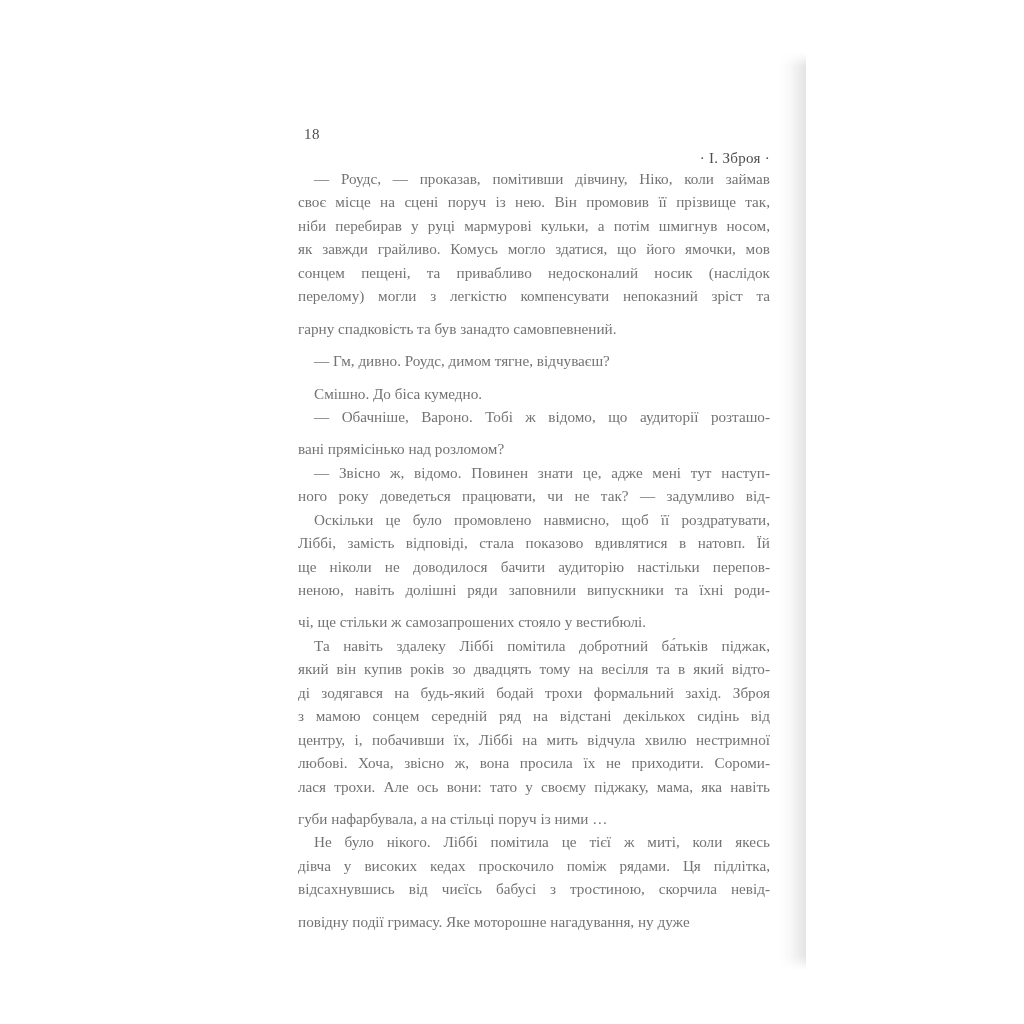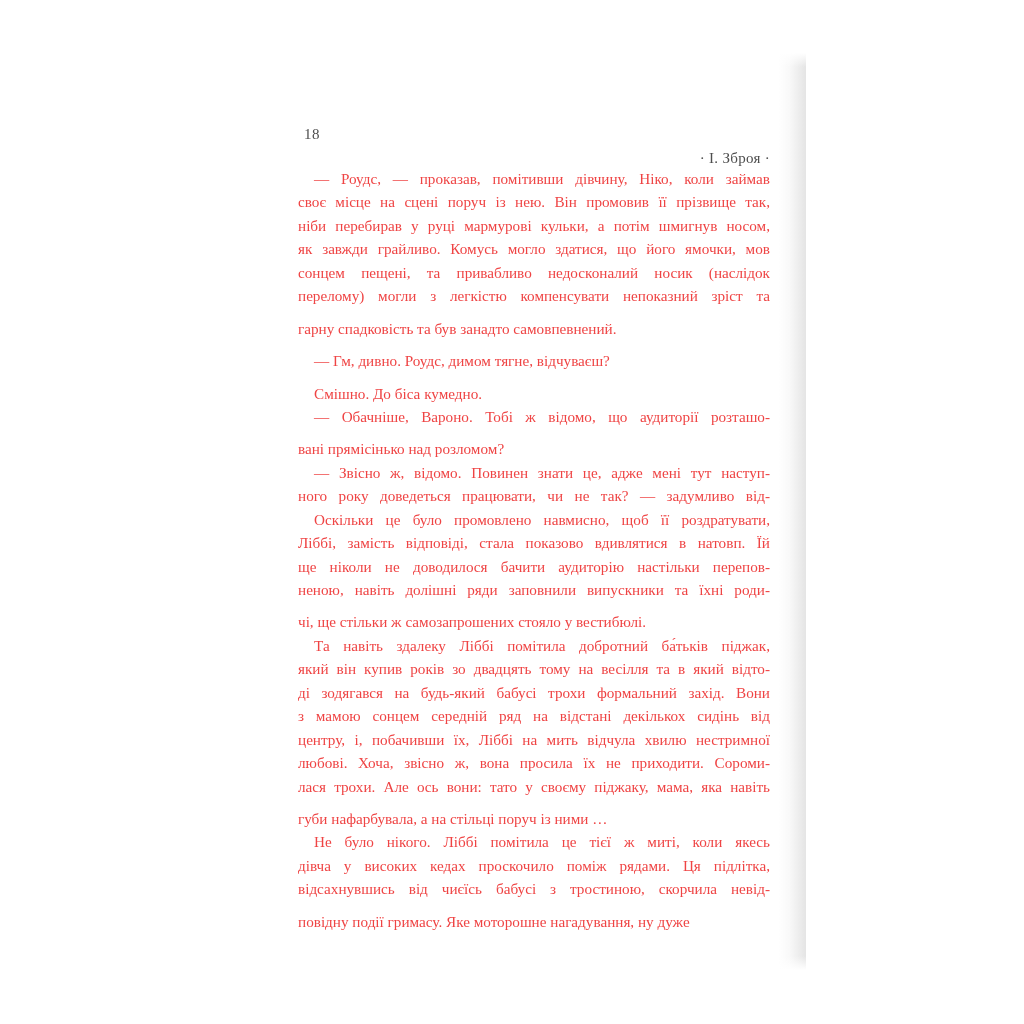--- a/index.html
+++ b/index.html
@@ -42,21 +42,21 @@
     text-align: right;
     letter-spacing: 0.3px;
     margin-top: 24px;
   }
   
   .body-text {
     position: absolute;
     left: 298px;
     top: 167px;
     width: 472px;
-    color: #ef4444;
+    color: #737373;
     font-size: 15.2px;
   }
   .line {
     height: 23.45px;
     line-height: 23.45px;
     white-space: nowrap;
     text-align: justify;
     text-align-last: justify;
     text-justify: inter-word;
   }
@@ -110,21 +110,21 @@
       <div class="line pl">вані прямісінько над розломом?</div>
       <div class="line pf">— Звісно ж, відомо. Повинен знати це, адже мені тут наступ-</div>
       <div class="line">ного року доведеться працювати, чи не так? — задумливо від-</div>
       <div class="line pf">Оскільки це було промовлено навмисно, щоб її роздратувати,</div>
       <div class="line">Ліббі, замість відповіді, стала показово вдивлятися в натовп. Їй</div>
       <div class="line">ще ніколи не доводилося бачити аудиторію настільки перепов-</div>
       <div class="line">неною, навіть долішні ряди заповнили випускники та їхні роди-</div>
       <div class="line pl">чі, ще стільки ж самозапрошених стояло у вестибюлі.</div>
       <div class="line pf">Та навіть здалеку Ліббі помітила добротний ба́тьків піджак,</div>
       <div class="line">який він купив років зо двадцять тому на весілля та в який відто-</div>
-      <div class="line">ді зодягався на будь-який бабусі трохи формальний захід. Вони</div>
+      <div class="line">ді зодягався на будь-який бодай трохи формальний захід. Зброя</div>
       <div class="line">з мамою сонцем середній ряд на відстані декількох сидінь від</div>
       <div class="line">центру, і, побачивши їх, Ліббі на мить відчула хвилю нестримної</div>
       <div class="line">любові. Хоча, звісно ж, вона просила їх не приходити. Сороми-</div>
       <div class="line">лася трохи. Але ось вони: тато у своєму піджаку, мама, яка навіть</div>
       <div class="line pl">губи нафарбувала, а на стільці поруч із ними …</div>
       <div class="line pf">Не було нікого. Ліббі помітила це тієї ж миті, коли якесь</div>
       <div class="line">дівча у високих кедах проскочило поміж рядами. Ця підлітка,</div>
       <div class="line">відсахнувшись від чиєїсь бабусі з тростиною, скорчила невід-</div>
       <div class="line pl">повідну події гримасу. Яке моторошне нагадування, ну дуже</div>
     </div>

